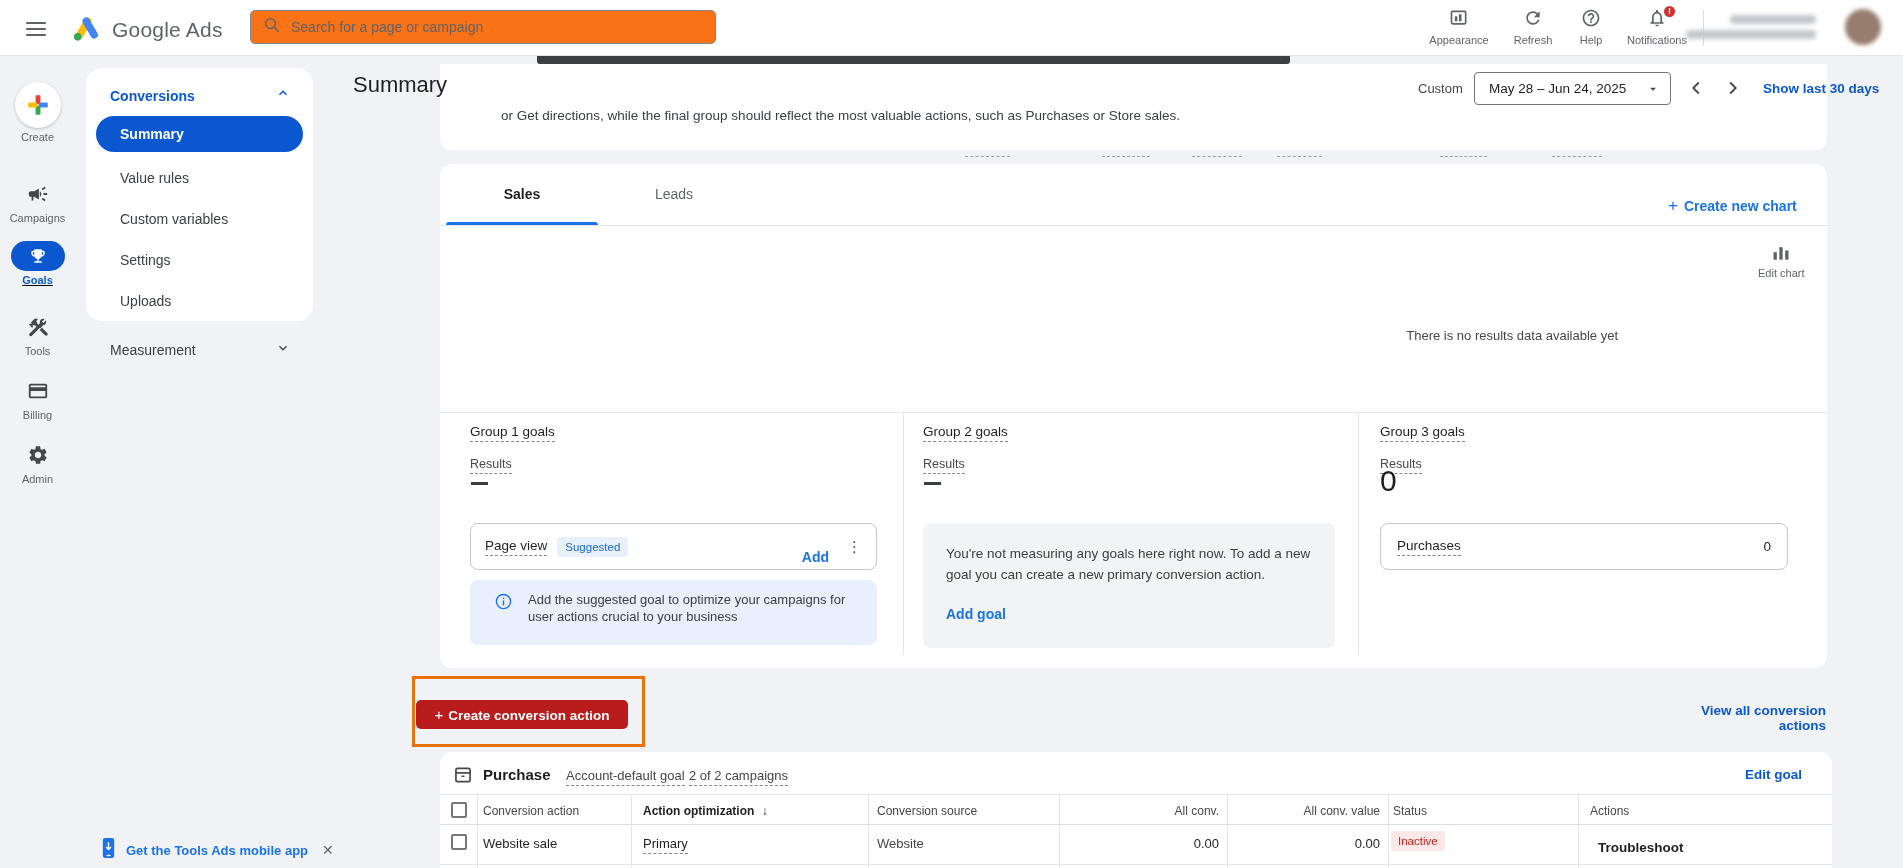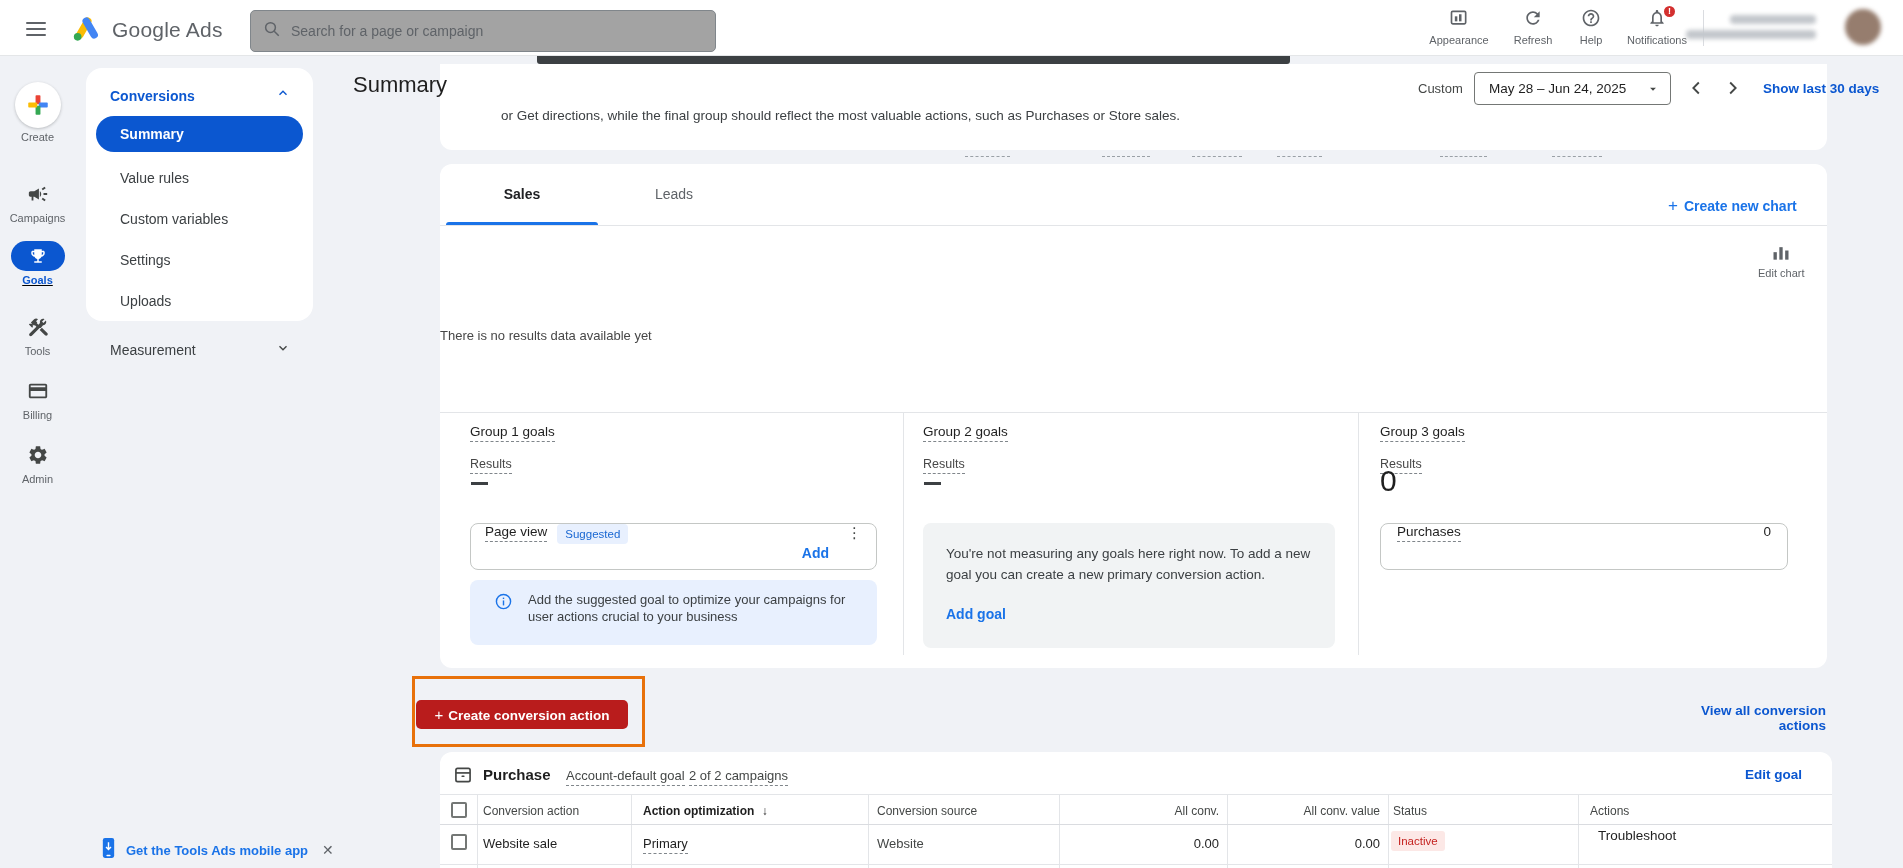--- a/index.html
+++ b/index.html
@@ -5,21 +5,21 @@
   * { margin:0; padding:0; box-sizing:border-box; }
   html,body { width:1903px; height:868px; }
   body { font-family:"Liberation Sans","DejaVu Sans",sans-serif; background:#f0f2f6; }
   #app { position:relative; width:1903px; height:868px; background:#f0f2f6; overflow:hidden; }
   .abs { position:absolute; }
 
   
   #topbar { position:absolute; left:0; top:0; width:1903px; height:56px; background:#ffffff; border-bottom:1px solid #e4e6e8; z-index:30; }
   .burger span { display:block; width:20px; height:2.4px; background:#5f6368; margin:3.6px 0; border-radius:1px; }
   .brand-text { font-size:21px; color:#5f6368; letter-spacing:.2px; }
-  .searchbox { position:absolute; left:250px; top:10px; width:466px; height:42px; border:1px solid #80868b; border-radius:5px; background:#a3a3a3; display:flex; align-items:center; padding:0 12px; }
+  .searchbox { position:absolute; left:250px; top:10px; width:466px; height:34px; border:1px solid #80868b; border-radius:5px; background:#f97316; display:flex; align-items:center; padding:0 12px; }
   .searchbox input { border:none; outline:none; background:transparent; font-family:inherit; font-size:14px; color:#3c4043; width:400px; margin-left:10px; }
   .searchbox input::placeholder { color:#5f6368; }
   .tb-action { position:absolute; top:8px; width:72px; text-align:center; cursor:pointer; }
   .tb-action .lbl { font-size:11px; color:#5f6368; margin-top:2px; }
   .badge { position:absolute; top:-4px; right:16px; width:15px; height:15px; background:#d3302f; border:2px solid #fff; border-radius:50%; color:#fff; font-size:9px; font-weight:bold; line-height:11px; text-align:center; }
   .blurline { position:absolute; background:#c3c7cc; border-radius:4px; filter:blur(2px); }
   .avatar { position:absolute; left:1845px; top:9px; width:36px; height:36px; border-radius:50%; background:#967d6e; filter:blur(2px); }
 
   
   .rail-item { position:absolute; width:75px; text-align:center; cursor:pointer; }
@@ -50,21 +50,21 @@
 
   .tab { position:absolute; top:0; height:61px; width:152px; text-align:center; line-height:61px; font-size:14px; cursor:pointer; }
   .tab.active { color:#202124; font-weight:bold; }
   .tab.inactive { color:#5f6368; }
   .tab-underline { position:absolute; top:58px; height:3px; background:#1a73e8; border-radius:3px 3px 0 0; }
 
   .grp-title { position:absolute; top:260px; font-size:13.5px; color:#1f1f1f; }
   .grp-metric { position:absolute; top:293px; font-size:12.5px; color:#474747; }
   .grp-dash { position:absolute; top:318px; width:17px; height:3px; background:#3c4043; }
   .grp-zero { position:absolute; top:300px; font-size:30px; color:#1f1f1f; }
-  .goal-row { position:absolute; top:359px; height:47px; border:1px solid #c4c7c5; border-radius:8px; display:flex; align-items:flex-start; }
+  .goal-row { position:absolute; top:359px; height:47px; border:1px solid #c4c7c5; border-radius:8px; display:flex; align-items:center; }
   .badge-sug { background:#e8f0fe; color:#1967d2; font-size:11.5px; padding:4px 8px; border-radius:4px; margin-left:10px; }
   .info-box { position:absolute; left:30px; top:416px; width:407px; height:65px; background:#e8f0fe; border-radius:8px; }
   .gray-box { position:absolute; left:483px; top:359px; width:412px; height:125px; background:#f1f3f4; border-radius:8px; }
 
   .btn-primary { position:absolute; left:416px; top:700px; width:212px; height:29px; background:#b91c1c; border-radius:5px; color:#fff; font-size:13.5px; font-weight:bold; text-align:center; line-height:29px; cursor:pointer; z-index:6; }
   #annotation { position:absolute; left:412px; top:676px; width:233px; height:71px; border:3px solid #e8710a; z-index:5; }
 
   .th { position:absolute; font-size:12px; color:#444746; cursor:pointer; }
   .td { position:absolute; font-size:13px; color:#1f1f1f; }
   .checkbox { position:absolute; width:16px; height:16px; border:2px solid #747775; border-radius:2px; background:#fff; cursor:pointer; }
@@ -266,21 +266,21 @@
       <span>
         <svg width="20" height="18" viewBox="0 0 24 20">
             <rect x="3" y="9" width="4" height="9" fill="#5f6368"></rect>
             <rect x="10" y="3" width="4" height="15" fill="#5f6368"></rect>
             <rect x="17" y="7" width="4" height="11" fill="#5f6368"></rect>
           </svg>
       </span>
       <div style="font-size:11px;color:#5f6368;margin-top:1px;">Edit chart</div>
     </div>
 
-    <div class="abs" style="left:0;top:164px;width:1178px;text-align:left;font-size:13px;color:#474747;">There is no results data available yet</div>
+    <div class="abs" style="left:0;top:164px;width:1178px;text-align:right;font-size:13px;color:#474747;">There is no results data available yet</div>
 
     <div class="hdiv" style="left:0;top:248px;width:1387px;"></div>
     <div class="vdiv" style="left:463px;top:248px;height:243px;"></div>
     <div class="vdiv" style="left:918px;top:248px;height:243px;"></div>
 
     <div class="grp-title" style="left:30px;"><span class="dotted">Group 1 goals</span></div>
     <div class="grp-metric" style="left:30px;"><span class="dotted">Results</span></div>
     <div class="grp-dash" style="left:31px;"></div>
     <div class="goal-row" style="left:30px;width:407px;padding:0 14px;">
       <span class="dotted" style="font-size:13.5px;color:#1f1f1f;">Page view</span>
@@ -360,21 +360,21 @@
     <div class="hdiv" style="left:0;top:72px;width:1392px;background:#dadce0;"></div>
 
     <div>
       <div class="checkbox" style="left:11px;top:82px;"></div>
       <div class="td link" style="left:43px;top:84px;">Website sale</div>
       <div class="td" style="left:203px;top:84px;"><span class="dotted">Primary</span></div>
       <div class="td" style="left:437px;top:84px;color:#444746;">Website</div>
       <div class="td" style="left:660px;top:84px;width:119px;text-align:right;">0.00</div>
       <div class="td" style="left:790px;top:84px;width:150px;text-align:right;">0.00</div>
       <div class="status-badge" style="left:951px;top:79px;">Inactive</div>
-      <div class="td link" style="left:1158px;top:76px;font-size:13.5px;font-weight:normal;text-align:center;">Troubleshoot</div>
+      <div class="td link" style="left:1158px;top:88px;font-size:13.5px;font-weight:bold;text-align:center;">Troubleshoot</div>
     </div>
     <div class="hdiv" style="left:0;top:112px;width:1392px;"></div>
   </div>
 
   <div class="abs" style="left:100px;top:836px;display:flex;align-items:center;">
     <span>
       <svg width="17" height="24" viewBox="0 0 24 32">
           <rect x="4" y="2" width="16" height="28" rx="3" fill="#1a73e8"></rect>
           <rect x="9" y="25.5" width="6" height="2" rx="1" fill="#ffffff"></rect>
           <path d="M12 8v10M8.5 14.5L12 18l3.5-3.5" stroke="#ffffff" stroke-width="2" fill="none"></path>

